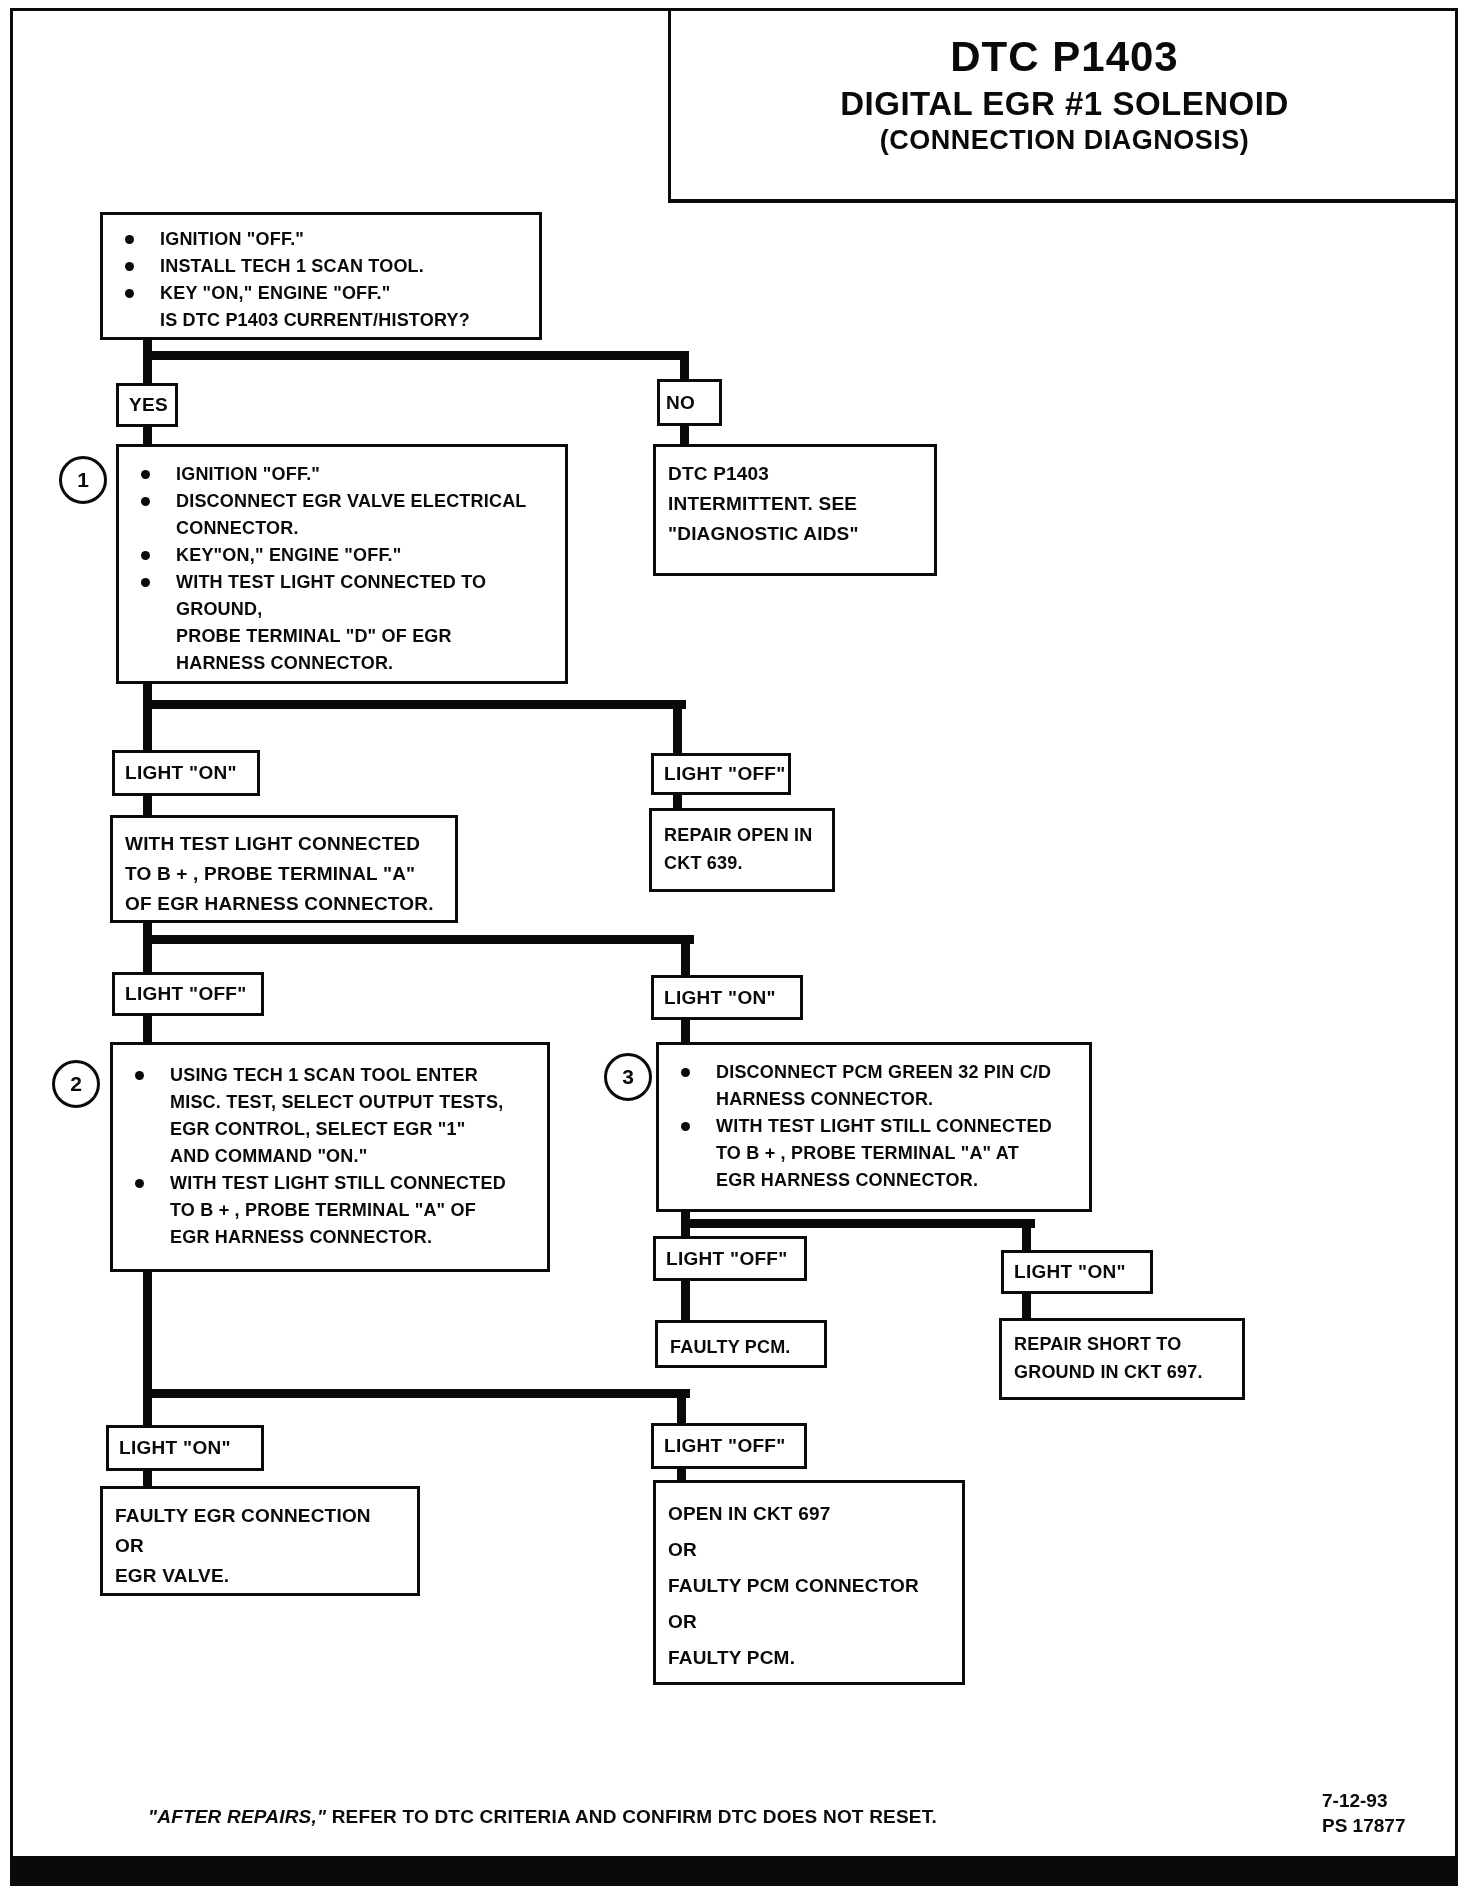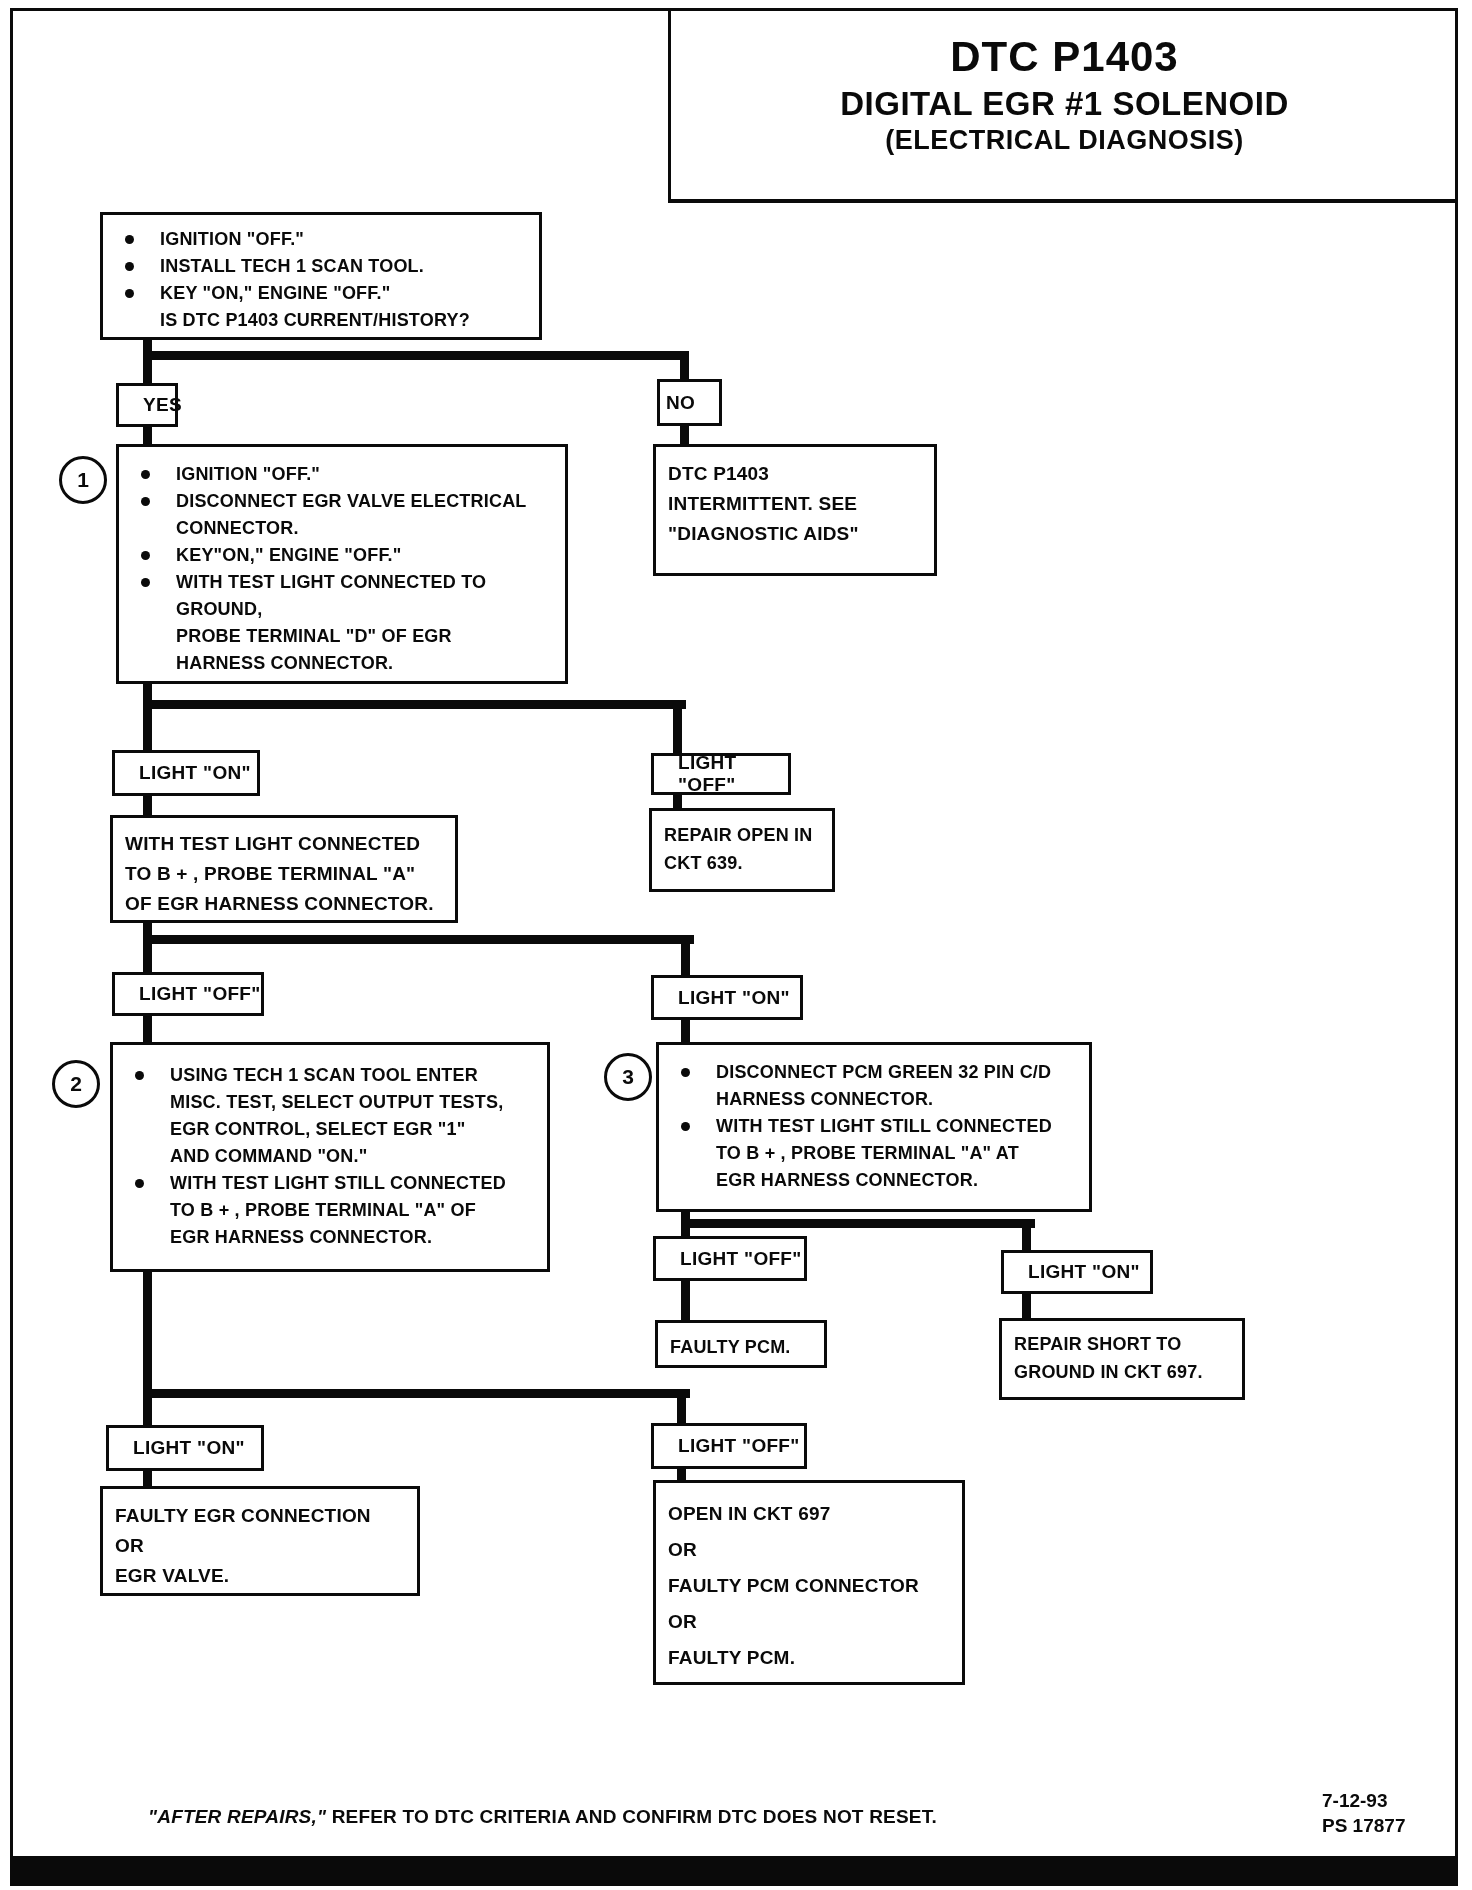--- a/index.html
+++ b/index.html
@@ -1,21 +1,21 @@
 <!DOCTYPE html>
 <html><head>
 <meta charset="utf-8">
 <style>
   html,body{margin:0;padding:0;background:#fff;}
   body{width:1472px;height:1890px;position:relative;overflow:hidden;
        font-family:"Liberation Sans","DejaVu Sans",sans-serif;color:#0a0a0a;}
   .abs{position:absolute;}
   .frame{border:3px solid #0a0a0a;}
   .box{position:absolute;border:3px solid #0a0a0a;background:#fff;font-weight:700;color:#0a0a0a;box-sizing:border-box;}
-  .label-box{display:flex;align-items:center;padding-left:24px;font-size:19px;letter-spacing:.3px;}
+  .label-box{display:flex;align-items:center;padding-left:10px;font-size:19px;letter-spacing:.3px;}
   .result-box{padding:12px 12px;font-size:19px;line-height:30px;letter-spacing:.2px;}
   .pre{white-space:pre-wrap;}
   .conn{position:absolute;background:#0a0a0a;}
   .circle{position:absolute;border:3px solid #0a0a0a;border-radius:50%;background:#fff;
           display:flex;align-items:center;justify-content:center;font-size:21px;font-weight:700;box-sizing:border-box;}
   .bullets{padding:11px 10px;display:flex;flex-direction:column;font-size:18px;line-height:27px;letter-spacing:.2px;}
   .brow{display:flex;align-items:flex-start;}
   .dot{flex:0 0 9px;width:9px;height:9px;border-radius:50%;background:#0a0a0a;margin:9px 26px 0 12px;}
   .dot.ghost{background:transparent;}
   .btext{flex:1;}
@@ -31,21 +31,21 @@
 </style>
 </head>
 <body>
 
 <div class="abs frame" style="left:10px;top:8px;width:1448px;height:1878px;box-sizing:border-box;"></div>
 <div class="abs" style="left:10px;top:1856px;width:1448px;height:30px;background:#0a0a0a;"></div>
 
 <div class="title-wrap">
   <div class="t1">DTC P1403</div>
   <div class="t2">DIGITAL EGR #1 SOLENOID</div>
-  <div class="t3">(ELECTRICAL DIAGNOSIS)</div>
+  <div class="t3">(CONNECTION DIAGNOSIS)</div>
 </div>
 
 <div class="box bullets" style="left:100px;top:212px;width:442px;height:128px;">
   <div class="brow">
       <span class="dot"></span>
       <span class="btext pre">IGNITION "OFF."</span>
     </div>
   <div class="brow">
       <span class="dot"></span>
       <span class="btext pre">INSTALL TECH 1 SCAN TOOL.</span>

